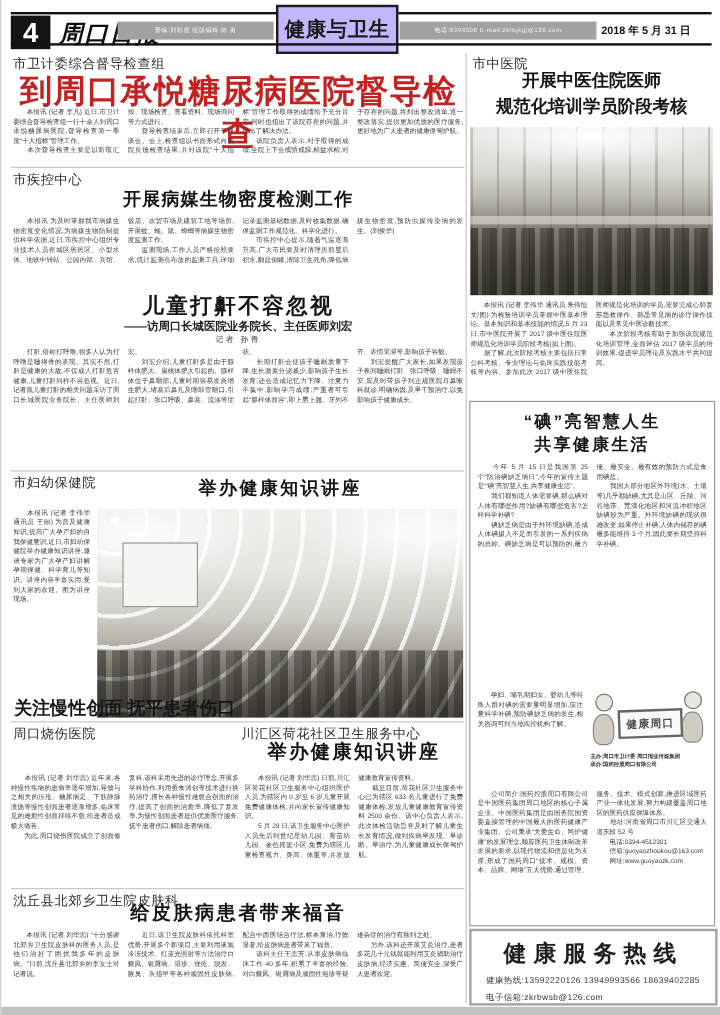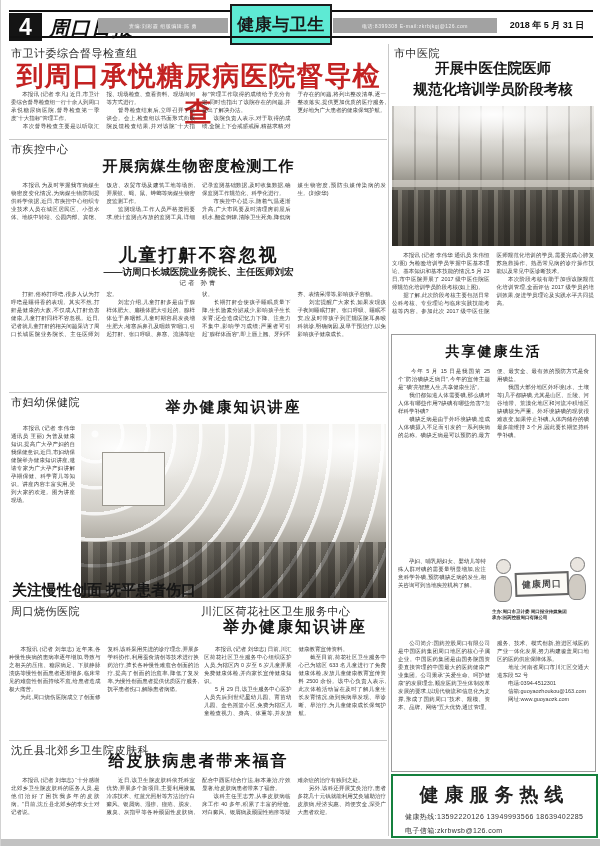--- a/index.html
+++ b/index.html
@@ -11,24 +11,24 @@
   .vr{position:absolute;width:1px;background:#c8c8c8;}
 
   
   .line-black{position:absolute;height:2px;background:#111;}
   .pagenum{position:absolute;left:8px;top:13px;width:33px;height:28px;background:#141414;color:#fff;
            font-size:23px;font-weight:bold;display:flex;align-items:center;justify-content:center;}
   .papername{position:absolute;left:48px;top:15px;font-family:"DejaVu Serif",serif;font-weight:bold;
              font-style:italic;font-size:20px;color:#101010;letter-spacing:1px;}
   .strip{position:absolute;top:18px;height:15px;background:#a2a2a2;color:#f4f4f4;font-size:5px;
          display:flex;align-items:center;justify-content:center;letter-spacing:.5px;}
-  .banner-box{position:absolute;left:229px;top:4px;width:98px;height:37px;background:#5eead4;
+  .banner-box{position:absolute;left:229px;top:4px;width:98px;height:37px;background:#c4b5fd;
               border:2px solid #1c1c1c;display:flex;align-items:center;justify-content:center;
               font-family:"DejaVu Serif",serif;font-size:17px;font-weight:600;color:#1a1a1a;letter-spacing:.5px;}
-  .dateline{position:absolute;top:19px;left:500px;width:92px;font-size:9px;font-weight:bold;color:#111;text-align:center;}
+  .dateline{position:absolute;top:19px;left:500px;width:92px;font-size:9px;font-weight:bold;color:#111;text-align:left;}
 
   
   .kicker{position:absolute;font-size:11px;color:#2b2b2b;letter-spacing:.5px;}
   .hl-red{position:absolute;text-align:center;font-weight:bold;color:#c32222;font-size:27px;letter-spacing:1px;}
   .hl{position:absolute;text-align:center;font-weight:bold;color:#161616;}
   .sub{position:absolute;text-align:center;font-weight:bold;color:#222;font-size:9.5px;}
   .byline{position:absolute;text-align:center;color:#444;font-size:6.5px;letter-spacing:2px;}
   .bd{position:absolute;font-size:5.5px;line-height:8px;color:#3c3c3c;text-align:justify;
       white-space:pre-line;overflow:hidden;column-gap:7px;}
 
@@ -49,21 +49,21 @@
       repeating-radial-gradient(circle at 14px 10px, rgba(255,255,255,.8) 0 3px, rgba(255,255,255,0) 4px 26px),
       linear-gradient(180deg,#f1f0ec 0%,#e7e5e0 30%,#cfccc5 52%,#a8a49b 70%,#7f7b71 88%,#675f55 100%);}
   .photo-lecture::after{content:"";position:absolute;left:0;right:0;bottom:0;height:32%;
     background:
       linear-gradient(180deg, rgba(0,0,0,0) 0%, rgba(25,23,20,.35) 100%),
       repeating-linear-gradient(90deg, rgba(40,37,32,.6) 0 7px, rgba(105,100,90,.35) 7px 12px, rgba(55,52,45,.55) 12px 19px);}
   .ph-screen{position:absolute;left:7%;top:16%;width:20%;height:30%;background:#f6f5f2;border:1px solid #9a978f;}
 
   
   .boxed{position:absolute;border:1px solid #9a9a9a;background:#fff;}
-  .hot-box{position:absolute;border:2px solid #15803d;background:#fff;}
+  .hot-box{position:absolute;border:2px solid #a3a3a3;background:#fff;}
   .hot-title{font-family:"DejaVu Serif",serif;font-weight:bold;font-size:19px;color:#1f1f1f;
              letter-spacing:6px;text-align:center;margin-top:6px;}
   .hot-line{font-size:7px;color:#333;margin:4px 0 0 12px;letter-spacing:.4px;}
 
   
   .cartoon{position:relative;width:96px;height:50px;background:#fff;}
   .fig{position:absolute;width:20px;height:46px;}
   .fig .head{width:13px;height:13px;border:1px solid #777;border-radius:50%;background:#e9e5df;margin:0 auto;}
   .fig .torso{width:16px;height:24px;border:1px solid #888;border-radius:45% 45% 35% 35%;background:#d0cbc3;margin:2px auto 0;}
   .sign{position:absolute;left:23px;top:15px;width:50px;height:20px;border:2px solid #666;background:#fbfaf6;
@@ -144,20 +144,21 @@
     <div>开展中医住院医师</div>
     <div>规范化培训学员阶段考核</div>
   </div>
   <div class="photo photo-meeting" style="left:391px;top:106px;width:202px;height:140px;"></div>
   <div class="bd" style="left:391px;top:251px;width:202px;height:80px;column-count:2;">　　本报讯 (记者 李伟华 通讯员 朱伟恒 文/图) 为检验培训学员掌握中医基本理论、基本知识和基本技能的情况,5 月 23 日,市中医院开展了 2017 级中医住院医师规范化培训学员阶段考核(如上图)。
 　　据了解,此次阶段考核主要包括日常公科考核、专业理论与临床实践技能考核等内容。参加此次 2017 级中医住院医师规范化培训的学员,需要完成心肺复苏急救操作、熟悉常见病的诊疗操作技能以及常见中医诊断技术。
 　　本次阶段考核有助于加强该院规范化培训管理,全面评估 2017 级学员的培训效果,促进学员理论及实践水平共同提高。</div>
 
   <div class="boxed" style="left:390px;top:334px;width:203px;height:436px;">
     <div class="hl" style="position:static;margin-top:7px;font-size:14px;line-height:19px;letter-spacing:2px;">
+      <div>“碘”亮智慧人生</div>
       <div>共享健康生活</div>
     </div>
     <div class="bd" style="position:static;margin:6px 6px 0;height:186px;column-count:2;">　　今年 5 月 15 日是我国第 25 个“防治碘缺乏病日”,今年的宣传主题是“‘碘’亮智慧人生,共享健康生活”。
 　　我们都知道人体需要碘,那么碘对人体有哪些作用?缺碘有哪些危害?怎样科学补碘?
 　　碘缺乏病是由于外环境缺碘,造成人体碘摄入不足而引发的一系列疾病的总称。碘缺乏病是可以预防的,最方便、最安全、最有效的预防方式是食用碘盐。
 　　我国大部分地区外环境(水、土壤等)几乎都缺碘,尤其是山区、丘陵、河谷地带、荒漠化地区和河流冲积地区缺碘较为严重。外环境缺碘的现状很难改变,如果停止补碘,人体内储存的碘最多能维持 3 个月,因此要长期坚持科学补碘。</div>
     <div style="position:relative;margin:4px 6px 0;height:76px;">
       <div class="bd" style="left:0;top:0;width:88px;height:76px;column-count:1;">　　孕妇、哺乳期妇女、婴幼儿等特殊人群对碘的需要量明显增加,应注意科学补碘,预防碘缺乏病的发生,相关咨询可到当地疾控机构了解。</div>
       <div class="abs" style="left:94px;top:0;width:96px;">
         <div class="cartoon">

